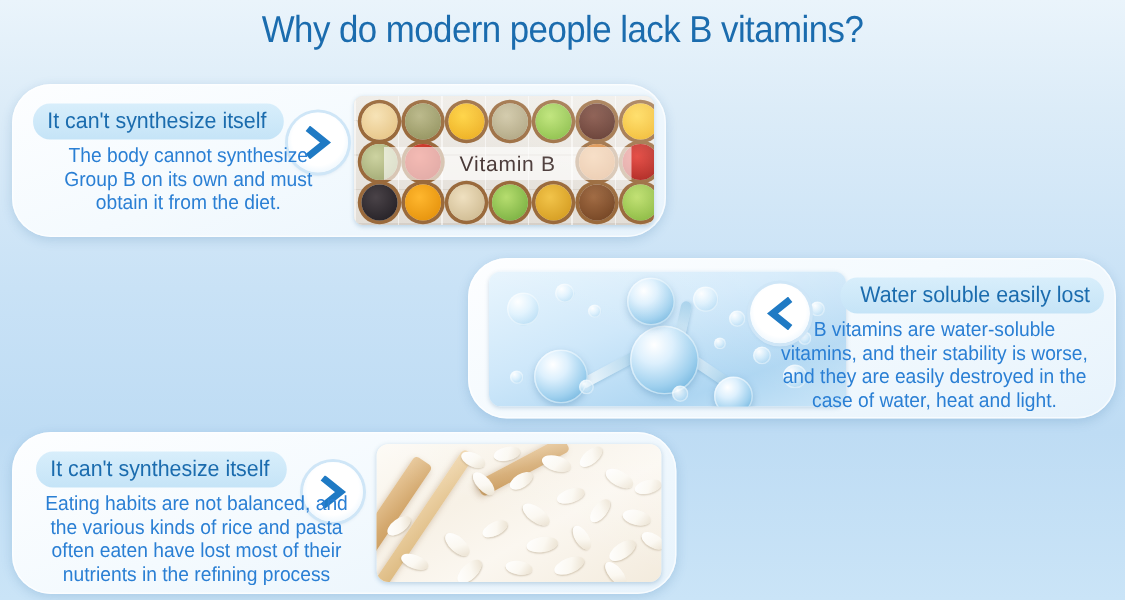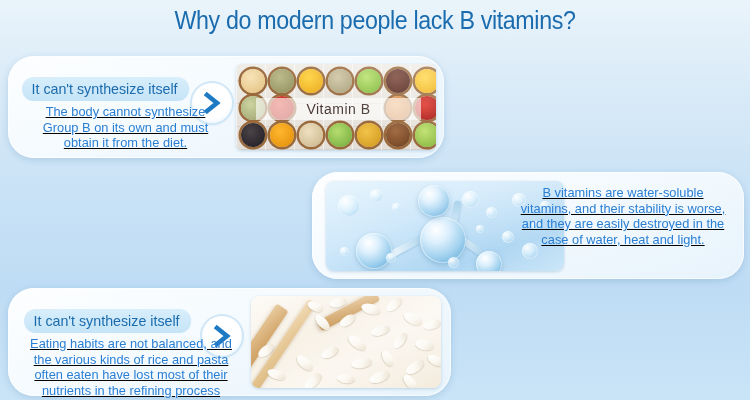--- a/index.html
+++ b/index.html
@@ -27,21 +27,21 @@
     box-shadow:0 2px 7px rgba(60,120,170,.22), 0 0 0 1px rgba(255,255,255,.65) inset;
   }
   .card-inner{position:absolute;inset:0;}
 
   
   #card1{left:8px;  top:56px;  width:436px; height:102px;}
   #card2{left:312px;top:172px; width:432px; height:107px;}
   #card3{left:8px;  top:288px; width:443px; height:108px;}
 
   
-  .txtcol{position:absolute;top:12px;text-decoration:underline;}
+  .txtcol{position:absolute;top:4px;}
   #card1 .txtcol{left:10px;width:215px;}
   #card3 .txtcol{left:12px;width:222px;}
   #card2 .txtcol{right:6px;width:230px;}
 
   .pill{
     display:inline-block;
     background:linear-gradient(180deg,#d8eefb 0%,#c5e4f7 100%);
     border-radius:12px;
     color:#1b6cae;font-size:15px;line-height:20px;
     padding:2px 12px 2px 10px;
@@ -198,20 +198,28 @@
           <div class="bub" style="left:196px;top:62px;width:16px;height:16px;"></div>
           <div class="bub" style="left:60px;top:72px;width:10px;height:10px;"></div>
           <div class="bub" style="left:14px;top:66px;width:9px;height:9px;"></div>
           <div class="bub" style="left:214px;top:20px;width:10px;height:10px;"></div>
           <div class="bub" style="left:122px;top:76px;width:11px;height:11px;"></div>
         </div>
         <div class="shine"></div>
       </div>
 
       <div class="txtcol">
+        <div class="pillwrap">
+          <span class="pill">Water soluble easily lost</span>
+          <div class="chev">
+            <svg width="20" height="22" viewBox="0 0 20 22" aria-hidden="true">
+              <path d="M15 3 L5 11 L15 19" fill="none" stroke="#1f7ac4" stroke-width="4.6" stroke-linecap="square" stroke-linejoin="miter"></path>
+            </svg>
+          </div>
+        </div>
         <div class="body-txt">B vitamins are water-soluble vitamins, and their stability is worse, and they are easily destroyed in the case of water, heat and light.</div>
       </div>
 
     </div>
   </div>
 
   <div class="card" id="card3">
     <div class="card-inner">
 
       <div class="photo" id="photo3">

